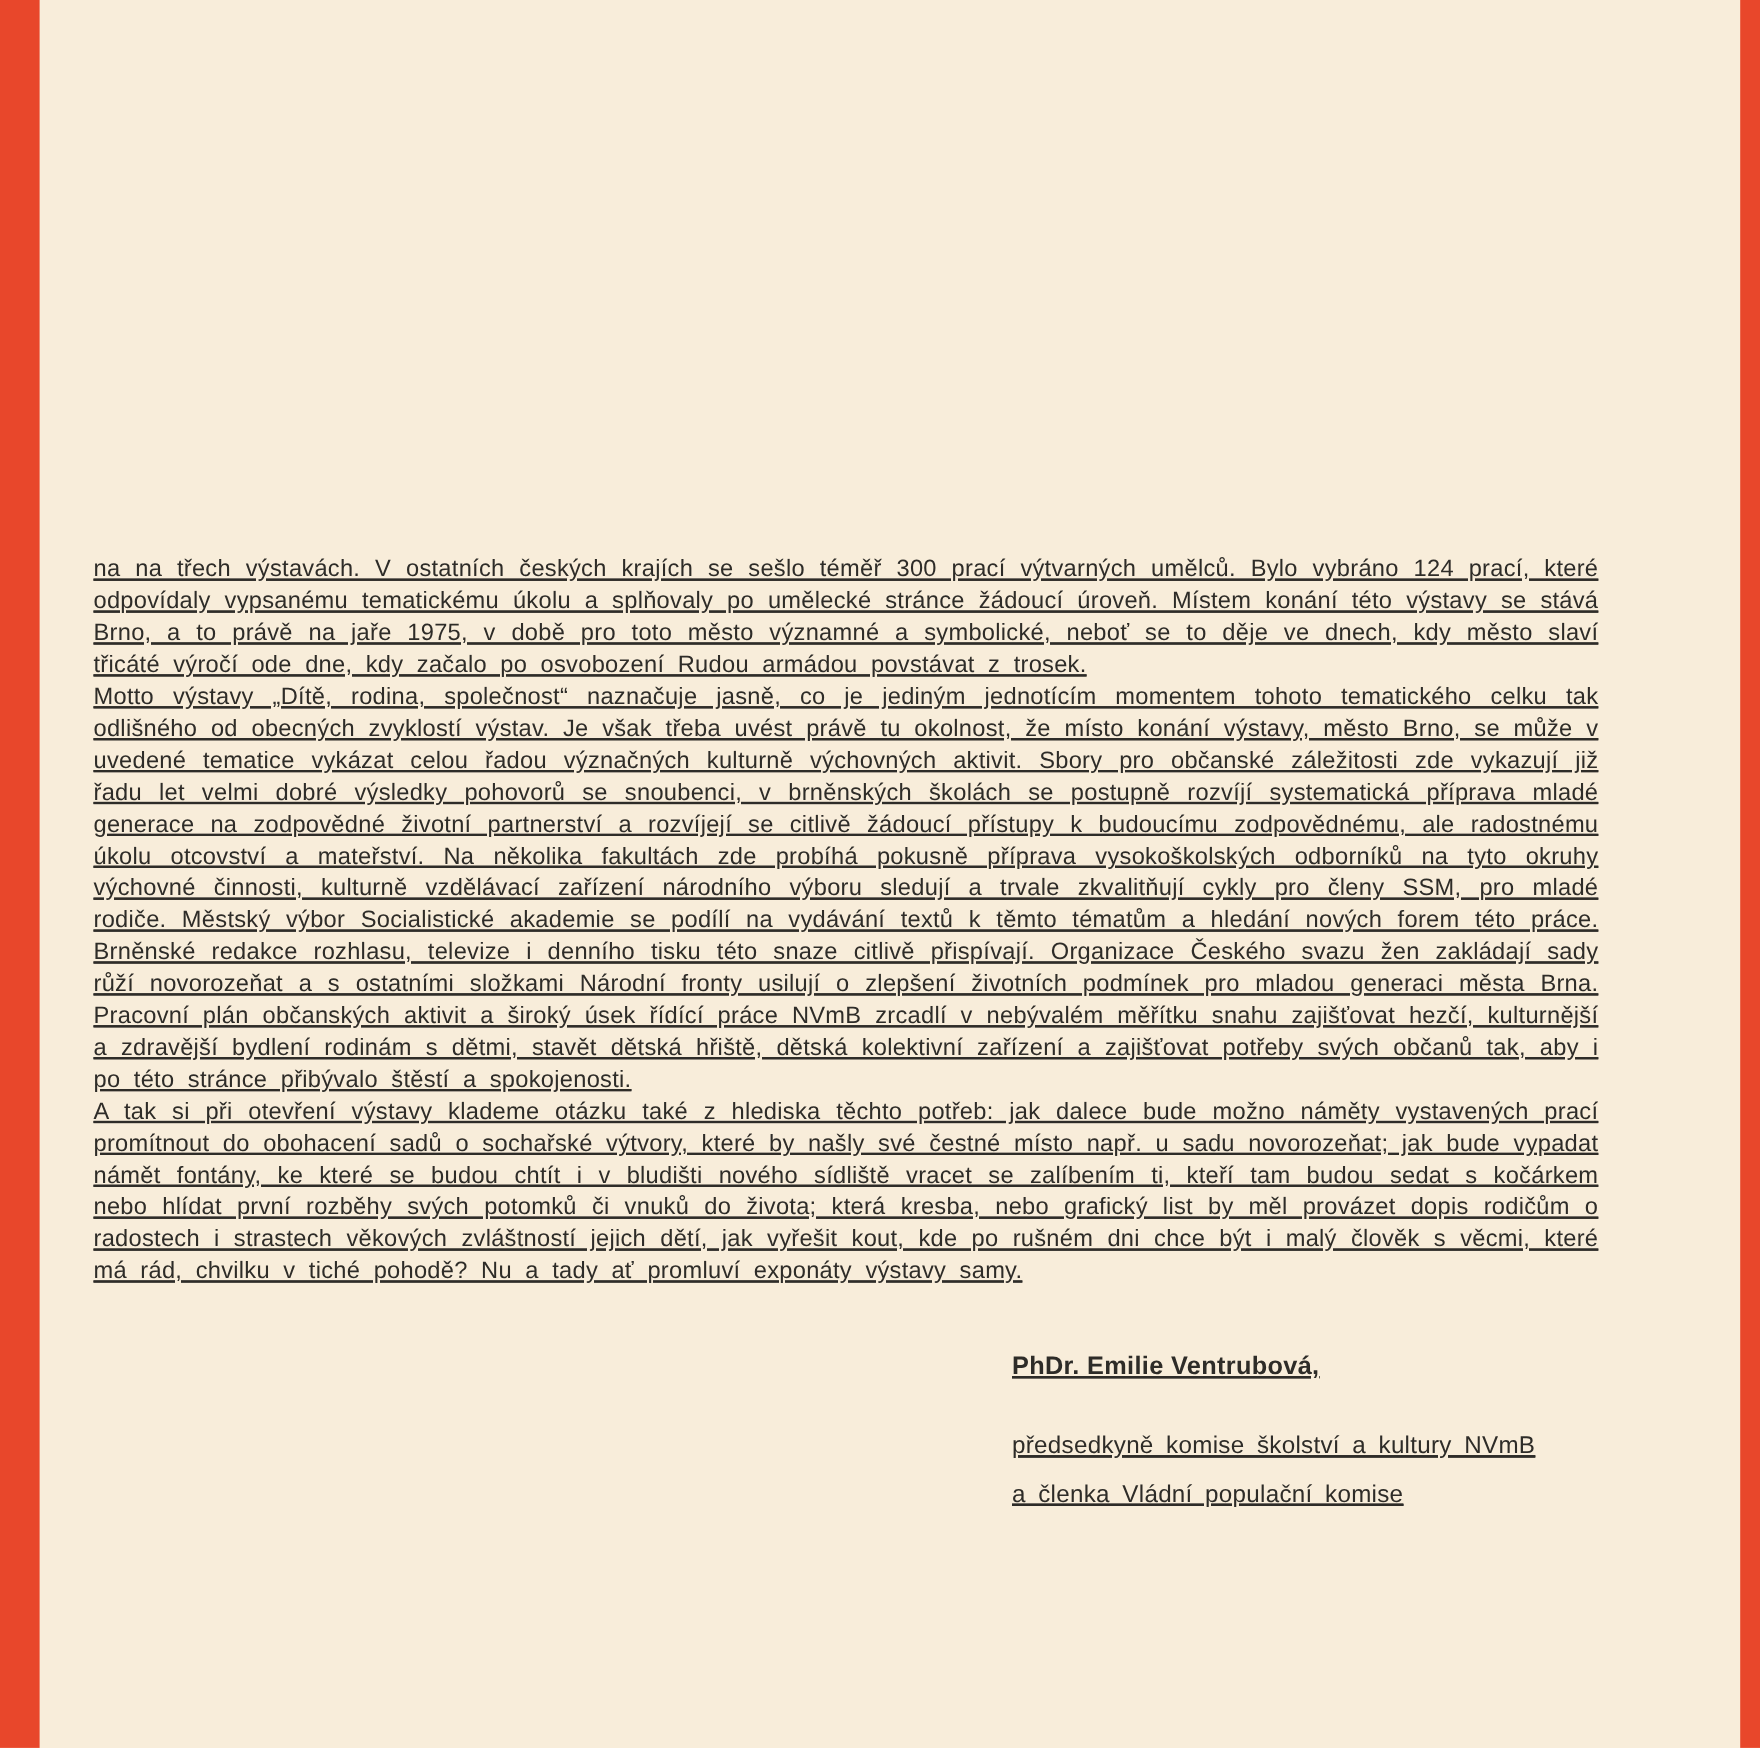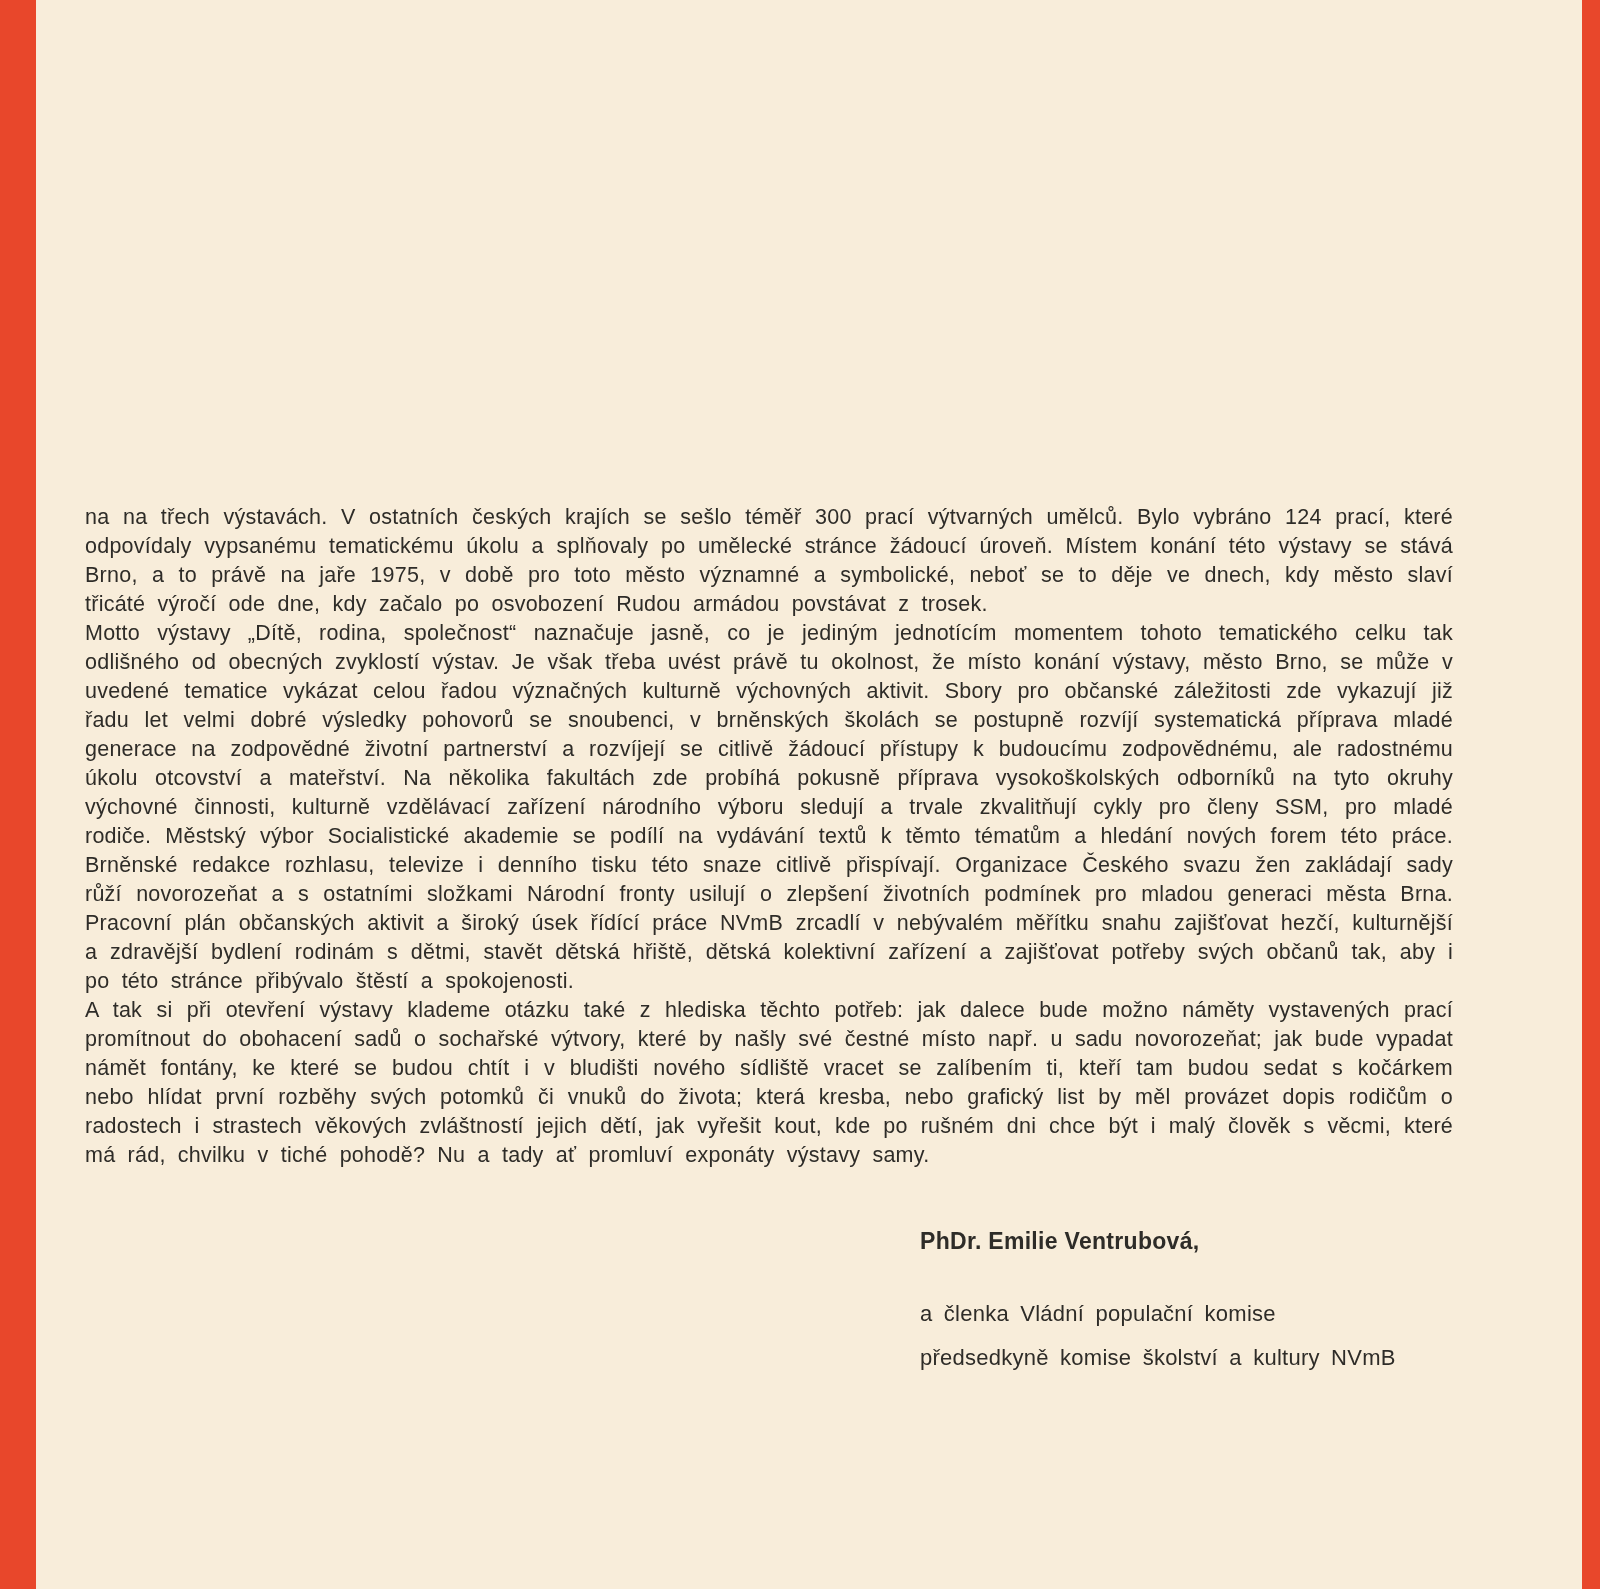--- a/index.html
+++ b/index.html
@@ -1,20 +1,20 @@
 <!DOCTYPE html>
 <html lang="cs" style="--bg: #f8edda; --accent: #e8472b; --ink: #2e2c28;"><head>
 <meta charset="utf-8">
 <style>
   :root {
     --bg: #f8edda;
     --accent: #e8472b;
     --ink: #2e2c28;
   }
-  * { margin: 0; padding: 0; box-sizing: border-box; }
+  * { margin: 0; padding: 0; box-sizing: border-box; text-decoration: underline; }
   html, body {
     width: 1600px;
     height: 1589px;
   }
   body {
     position: relative;
     background: var(--bg);
     overflow: hidden;
     font-family: "Liberation Sans", "DejaVu Sans", sans-serif;
     color: var(--ink);
@@ -66,16 +66,16 @@
 <div class="strip left"></div>
 <div class="strip right"></div>
 
 <div class="content">
   <p class="body-par">na na třech výstavách. V ostatních českých krajích se sešlo téměř 300 prací výtvarných umělců. Bylo vybráno 124 prací, které odpovídaly vypsanému tematickému úkolu a splňovaly po umělecké stránce žádoucí úroveň. Místem konání této výstavy se stává Brno, a to právě na jaře 1975, v době pro toto město významné a symbolické, neboť se to děje ve dnech, kdy město slaví třicáté výročí ode dne, kdy začalo po osvobození Rudou armádou povstávat z trosek.</p>
   <p class="body-par">Motto výstavy „Dítě, rodina, společnost“ naznačuje jasně, co je jediným jednotícím momentem tohoto tematického celku tak odlišného od obecných zvyklostí výstav. Je však třeba uvést právě tu okolnost, že místo konání výstavy, město Brno, se může v uvedené tematice vykázat celou řadou význačných kulturně výchovných aktivit. Sbory pro občanské záležitosti zde vykazují již řadu let velmi dobré výsledky pohovorů se snoubenci, v brněnských školách se postupně rozvíjí systematická příprava mladé generace na zodpovědné životní partnerství a rozvíjejí se citlivě žádoucí přístupy k budoucímu zodpovědnému, ale radostnému úkolu otcovství a mateřství. Na několika fakultách zde probíhá pokusně příprava vysokoškolských odborníků na tyto okruhy výchovné činnosti, kulturně vzdělávací zařízení národního výboru sledují a trvale zkvalitňují cykly pro členy SSM, pro mladé rodiče. Městský výbor Socialistické akademie se podílí na vydávání textů k těmto tématům a hledání nových forem této práce. Brněnské redakce rozhlasu, televize i denního tisku této snaze citlivě přispívají. Organizace Českého svazu žen zakládají sady růží novorozeňat a s ostatními složkami Národní fronty usilují o zlepšení životních podmínek pro mladou generaci města Brna. Pracovní plán občanských aktivit a široký úsek řídící práce NVmB zrcadlí v nebývalém měřítku snahu zajišťovat hezčí, kulturnější a zdravější bydlení rodinám s dětmi, stavět dětská hřiště, dětská kolektivní zařízení a zajišťovat potřeby svých občanů tak, aby i po této stránce přibývalo štěstí a spokojenosti.</p>
   <p class="body-par">A tak si při otevření výstavy klademe otázku také z hlediska těchto potřeb: jak dalece bude možno náměty vystavených prací promítnout do obohacení sadů o sochařské výtvory, které by našly své čestné místo např. u sadu novorozeňat; jak bude vypadat námět fontány, ke které se budou chtít i v bludišti nového sídliště vracet se zalíbením ti, kteří tam budou sedat s kočárkem nebo hlídat první rozběhy svých potomků či vnuků do života; která kresba, nebo grafický list by měl provázet dopis rodičům o radostech i strastech věkových zvláštností jejich dětí, jak vyřešit kout, kde po rušném dni chce být i malý člověk s věcmi, které má rád, chvilku v tiché pohodě? Nu a tady ať promluví exponáty výstavy samy.</p>
 
   <div class="signature">
     <p class="sig-name">PhDr. Emilie Ventrubová,</p>
+    <p class="sig-line">předsedkyně komise školství a kultury NVmB</p>
     <p class="sig-line">a členka Vládní populační komise</p>
-    <p class="sig-line">předsedkyně komise školství a kultury NVmB</p>
   </div>
 </div>
 
 </body></html>

